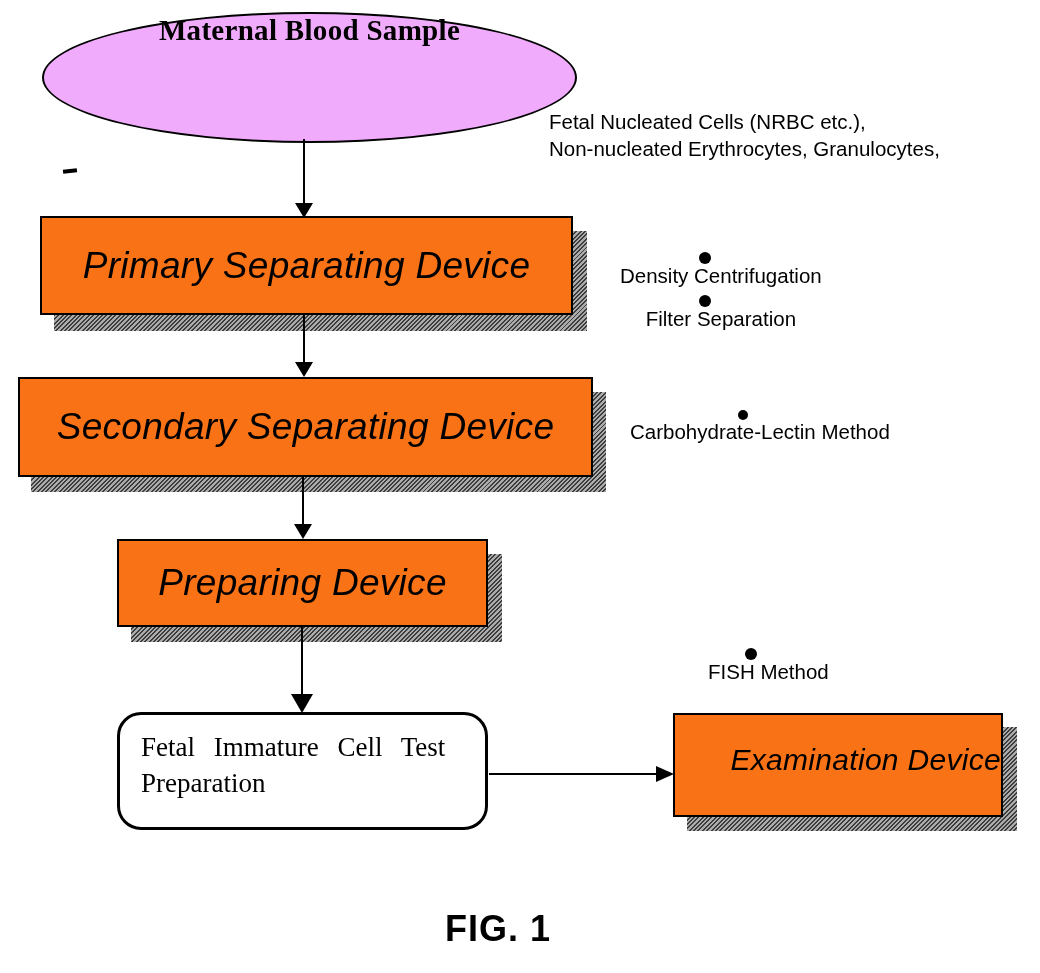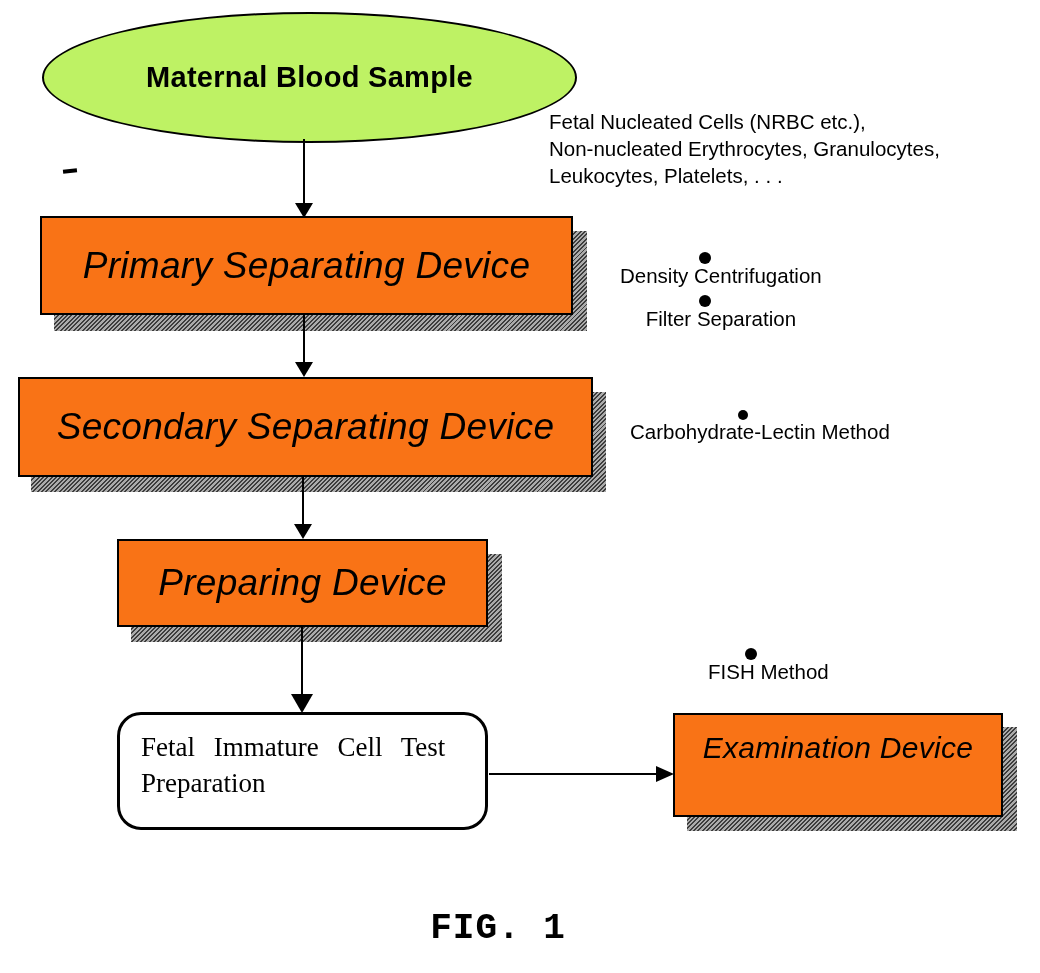--- a/index.html
+++ b/index.html
@@ -17,21 +17,21 @@
   }
   .boxshadow {
     position:absolute;
     background:repeating-linear-gradient(135deg,#3d3d3d 0px,#3d3d3d 1.4px,#ababab 1.4px,#ababab 3.1px);
   }
   .box-label { font-size:37px; letter-spacing:0.3px; white-space:nowrap; }
 
   
   .ellipse {
     position:absolute; border:2.5px solid #000; border-radius:50%;
-    background:#bef264; display:flex; align-items:center; justify-content:center;
+    background:#f0abfc; display:flex; justify-content:center;font-family:Liberation Serif, serif;
   }
   .ellipse-label { font-size:29px; font-weight:bold; letter-spacing:0.3px; }
 
   
   .vline { position:absolute; width:2.2px; background:#000; }
   .hline { position:absolute; height:2.2px; background:#000; }
   .head-down {
     position:absolute; width:0; height:0;
     border-left:9px solid transparent; border-right:9px solid transparent;
     border-top:15px solid #000;
@@ -62,42 +62,41 @@
   
   .roundbox {
     position:absolute; background:#fff; border:3px solid #000; border-radius:24px;
     box-sizing:border-box; font-family:"Liberation Serif", serif;
     padding:14px 18px 0 21px; font-size:27px; line-height:36px;
   }
   .roundbox .wide { word-spacing:12px; white-space:nowrap; }
 
   
   .caption {
-    position:absolute; font-family:Liberation Mono, monospace;
+    position:absolute; font-family:Liberation Sans, sans-serif;
     font-weight:bold; font-size:36px; letter-spacing:1px; text-align:center;
     white-space:nowrap;
   }
 
   .stray { position:absolute; background:#000; }
 </style>
 </head>
 <body>
 
 <div class="page">
 
   <div class="ellipse" style="left:42px; top:12px; width:531px; height:127px;">
     <span class="ellipse-label">Maternal Blood Sample</span>
   </div>
 
   <div class="stray" style="left:63px; top:169px; width:14px; height:4px; transform:rotate(-6deg);"></div>
 
   <div class="note" style="left:549px; top:108px;">
     <div>Fetal Nucleated Cells (NRBC etc.),</div>
     <div>Non-nucleated Erythrocytes, Granulocytes,</div>
-    <div>Leukocytes, Platelets, . . .</div>
   </div>
 
   <div class="vline" style="left:303px; top:139px; height:66px;"></div>
   <div class="head-down" style="left:295px; top:203px;"></div>
 
   <div class="boxshadow" style="left:54px; top:231px; width:533px; height:100px;"></div>
   <div class="flowbox" style="left:40px; top:216px; width:533px; height:99px;">
     <span class="box-label">Primary Separating Device</span>
   </div>
   <div class="bullets" style="left:620px; top:252px;">
@@ -145,19 +144,19 @@
   <div class="head-right" style="left:656px; top:766px;"></div>
 
   <div class="bullets" style="left:708px; top:648px;text-align:center;">
     <div class="bullet-row">
       <span class="dot" style="margin-right:35px;"></span>
       <span class="bullet-text">FISH Method</span>
     </div>
   </div>
 
   <div class="boxshadow" style="left:687px; top:727px; width:330px; height:104px;"></div>
-  <div class="flowbox" style="left:673px; top:713px; width:330px; height:104px; align-items:flex-start; padding-top:16px;">
+  <div class="flowbox" style="left:673px; top:713px; width:330px; height:104px; align-items:flex-start; padding-top:28px;justify-content:flex-end;">
     <span class="box-label" style="font-size:30px;">Examination Device</span>
   </div>
 
   <div class="caption" style="left:398px; top:908px; width:200px;">FIG. 1</div>
 
 </div>
 
 </body></html>

